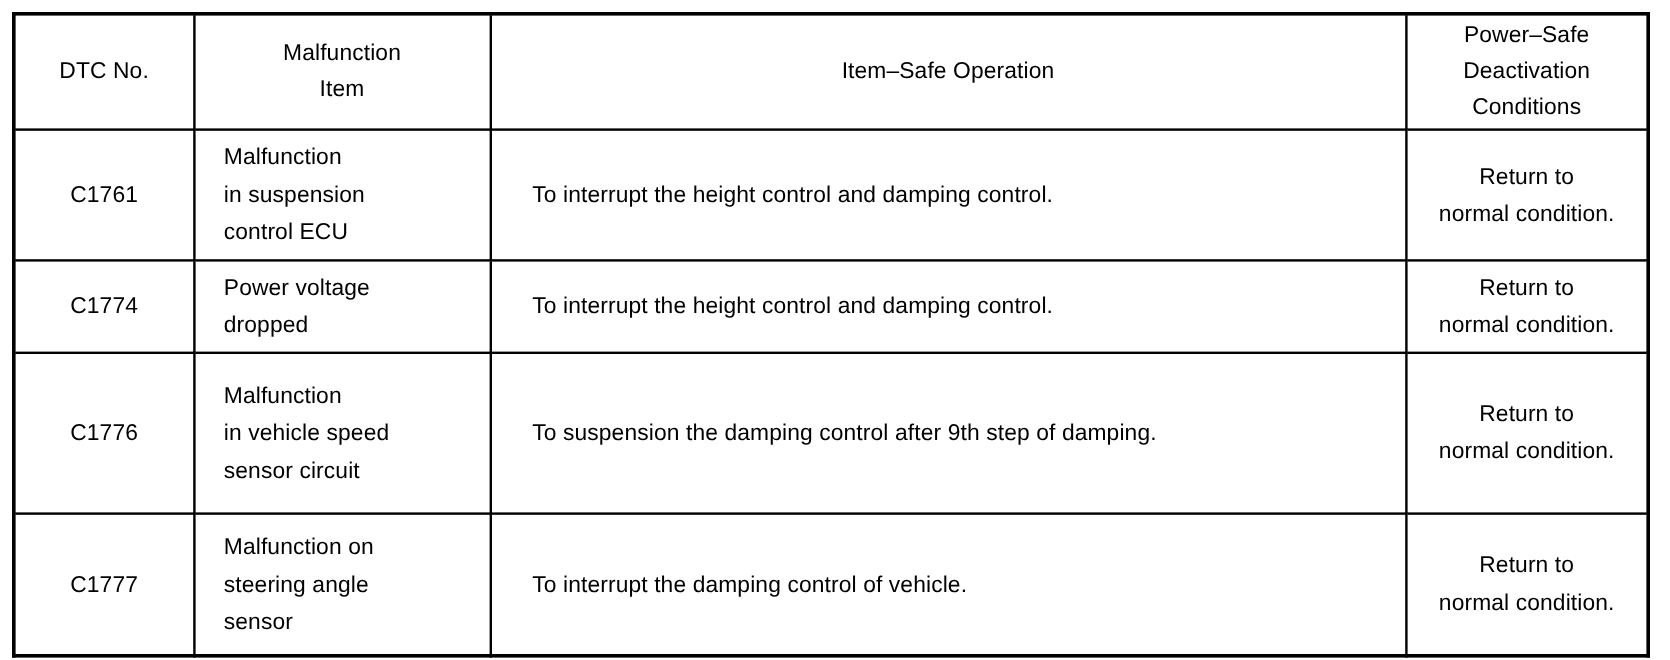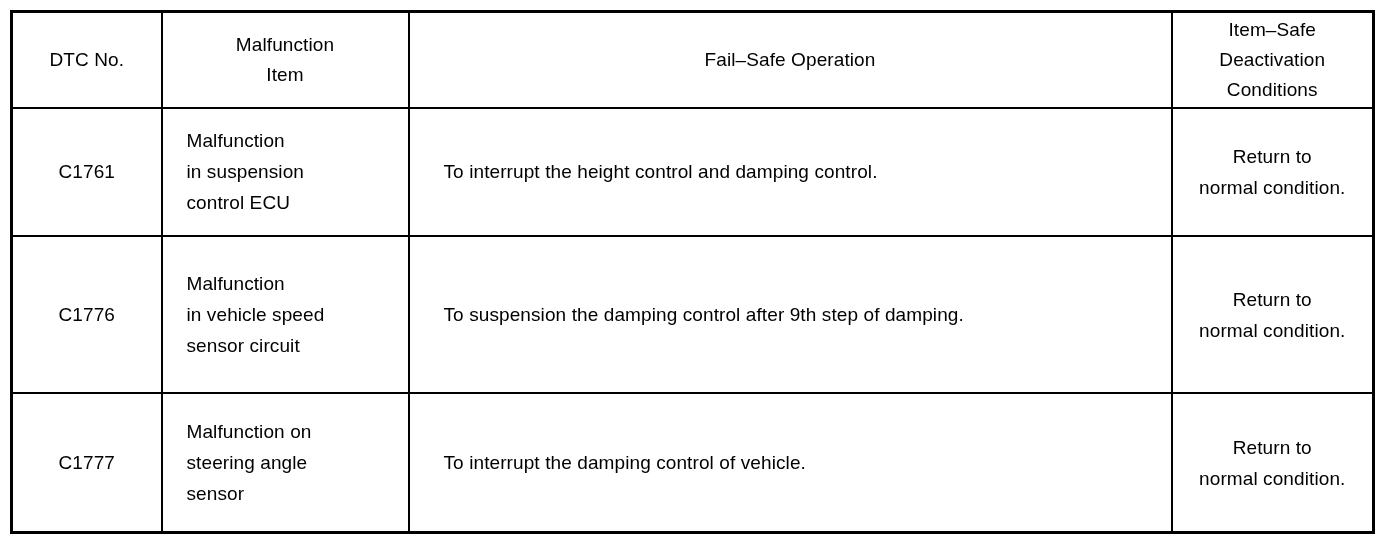--- a/index.html
+++ b/index.html
@@ -99,24 +99,24 @@
     <thead>
       <tr class="head-row">
         <th>
           <div class="cell-inner center nowrap-line">DTC No.</div>
         </th>
         <th>
           <div class="cell-inner center nowrap-line">Malfunction
 Item</div>
         </th>
         <th>
-          <div class="cell-inner center nowrap-line">Fail–Safe Operation</div>
+          <div class="cell-inner center nowrap-line">Item–Safe Operation</div>
         </th>
         <th>
-          <div class="cell-inner center nowrap-line">Item–Safe
+          <div class="cell-inner center nowrap-line">Power–Safe
 Deactivation
 Conditions</div>
         </th>
       </tr>
     </thead>
 
     <tbody>
       <tr class="row-1">
         <td class="dtc-cell">
           <div class="cell-inner center nowrap-line">C1761</div>
@@ -128,20 +128,36 @@
         </td>
         <td class="op-cell">
           <div class="cell-inner left nowrap-line">To interrupt the height control and damping control.</div>
         </td>
         <td class="deact-cell">
           <div class="cell-inner center nowrap-line">Return to
 normal condition.</div>
         </td>
       </tr>
 
+      <tr class="row-2">
+        <td class="dtc-cell">
+          <div class="cell-inner center nowrap-line">C1774</div>
+        </td>
+        <td class="item-cell">
+          <div class="cell-inner left nowrap-line">Power voltage
+dropped</div>
+        </td>
+        <td class="op-cell">
+          <div class="cell-inner left nowrap-line">To interrupt the height control and damping control.</div>
+        </td>
+        <td class="deact-cell">
+          <div class="cell-inner center nowrap-line">Return to
+normal condition.</div>
+        </td>
+      </tr>
 
       <tr class="row-3">
         <td class="dtc-cell">
           <div class="cell-inner center nowrap-line">C1776</div>
         </td>
         <td class="item-cell">
           <div class="cell-inner left nowrap-line">Malfunction
 in vehicle speed
 sensor circuit</div>
         </td>

